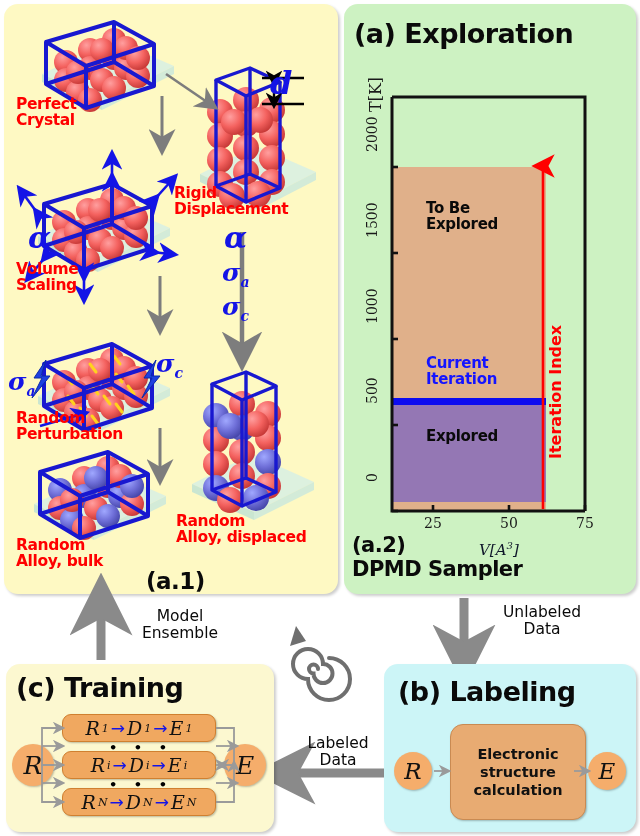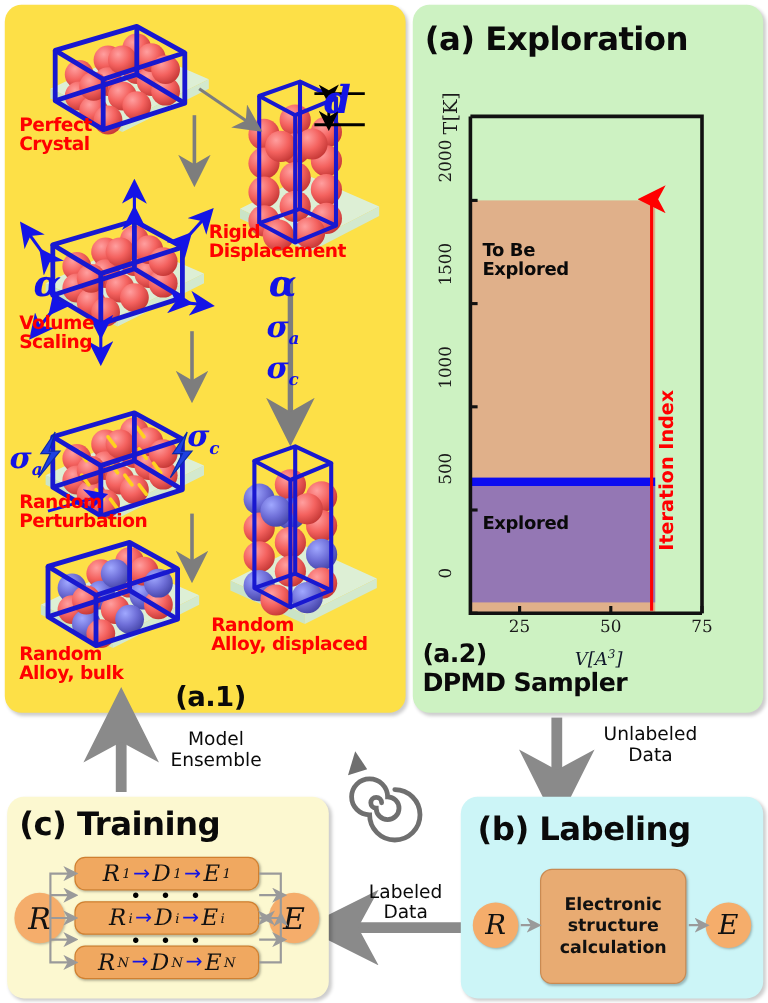--- a/index.html
+++ b/index.html
@@ -1,19 +1,19 @@
 <!DOCTYPE html>
 <html><head>
 <meta charset="utf-8">
 <style>
   html,body{margin:0;padding:0;background:#ffffff;}
   body{width:640px;height:836px;position:relative;overflow:hidden;
        font-family:"DejaVu Sans",sans-serif;}
   .panel{position:absolute;border-radius:14px;box-sizing:border-box;}
-  #panel-a1{left:4px;top:4px;width:334px;height:590px;background:#fde047;
+  #panel-a1{left:4px;top:4px;width:334px;height:590px;background:#fef9c3;
             box-shadow:2px 2px 3px rgba(0,0,0,.20);}
   #panel-a2{left:344px;top:4px;width:292px;height:590px;background:#cdf2c2;
             box-shadow:2px 2px 3px rgba(0,0,0,.20);}
   #panel-c{left:6px;top:664px;width:268px;height:168px;background:#fcf8d0;
            box-shadow:2px 2px 3px rgba(0,0,0,.20);}
   #panel-b{left:384px;top:664px;width:252px;height:168px;background:#ccf5f7;
            box-shadow:2px 2px 3px rgba(0,0,0,.20);}
 
   .hdr{position:absolute;font-weight:bold;color:#0a0a0a;letter-spacing:-.5px;}
   .red-lab{position:absolute;color:#ff0000;font-weight:bold;line-height:1.02;
@@ -21,21 +21,21 @@
   .blue-math{position:absolute;color:#1414e6;font-family:"DejaVu Serif",serif;
              font-style:italic;font-weight:bold;}
   svg{overflow:visible;}
 
   
   #chart{position:absolute;left:0;top:0;width:292px;height:590px;}
   .tick-lab{position:absolute;font-family:"DejaVu Serif",serif;color:#1a1a1a;
             font-size:14px;}
   .ylab{transform:rotate(-90deg);transform-origin:left top;white-space:nowrap;}
   .region-lab{position:absolute;font-weight:bold;font-size:15px;line-height:1.05;
-              letter-spacing:-.3px;}
+              letter-spacing:-.3px;margin-left:24px;}
   .axis-title{position:absolute;font-family:"DejaVu Serif",serif;font-size:15px;
               color:#0f172a;font-style:italic;}
   .iter-lab{position:absolute;color:#ff0000;font-weight:bold;font-size:16px;
             white-space:nowrap;transform:rotate(-90deg);transform-origin:left top;}
 
   
   .flow-lab{position:absolute;color:#0a0a0a;font-weight:normal;font-size:15.5px;
             text-align:center;line-height:1.08;}
   .pill{position:absolute;background:#f0a860;border:1px solid #d08030;
         border-radius:9px;box-sizing:border-box;
@@ -383,20 +383,22 @@
     <div class="tick-lab ylab" style="left:20px;top:478px;">0</div>
 
     <div class="tick-lab" style="left:80px;top:511px;">25</div>
     <div class="tick-lab" style="left:156px;top:511px;">50</div>
     <div class="tick-lab" style="left:232px;top:511px;">75</div>
 
     <div class="axis-title" style="left:135px;top:536px;">V[A<sup style="font-size:10px">3</sup>]</div>
 
     <div class="region-lab" style="left:58px;top:197px;color:#0a0a0a;white-space:pre-line;">To Be
 Explored</div>
+    <div class="region-lab" style="left:58px;top:352px;color:#1414ff;white-space:pre-line;">Current
+Iteration</div>
     <div class="region-lab" style="left:58px;top:425px;color:#0a0a0a;">Explored</div>
 
     <div class="iter-lab" style="left:202px;top:455px;">Iteration Index</div>
   </div>
 
   <div class="hdr" style="left:8px;top:529px;font-size:21px;">(a.2)</div>
   <div class="hdr" style="left:8px;top:553px;font-size:21px;">DPMD Sampler</div>
 </div>
 
 <svg width="640" height="836" style="position:absolute;left:0;top:0;pointer-events:none">
@@ -501,21 +503,21 @@
 </div>
 
 <div class="panel" id="panel-b">
   <div class="hdr" style="left:14px;top:12px;font-size:27px;">(b) Labeling</div>
 
   <div class="circ" style="left:10px;top:88px;width:38px;height:38px;
        display:flex;align-items:center;justify-content:center;">
     <span class="mth" style="font-size:23px;">R</span>
     </div>
 
-  <div class="esc" style="left:66px;top:60px;width:122px;height:96px;white-space:pre-line;">Electronic
+  <div class="esc" style="left:66px;top:60px;width:136px;height:96px;white-space:pre-line;border-radius:13px;">Electronic
 structure
 calculation</div>
 
   <div class="circ" style="left:204px;top:88px;width:38px;height:38px;
        display:flex;align-items:center;justify-content:center;">
     <span class="mth" style="font-size:23px;">E</span>
     </div>
 
   <svg width="252" height="168" style="position:absolute;left:0;top:0">
     <defs>

